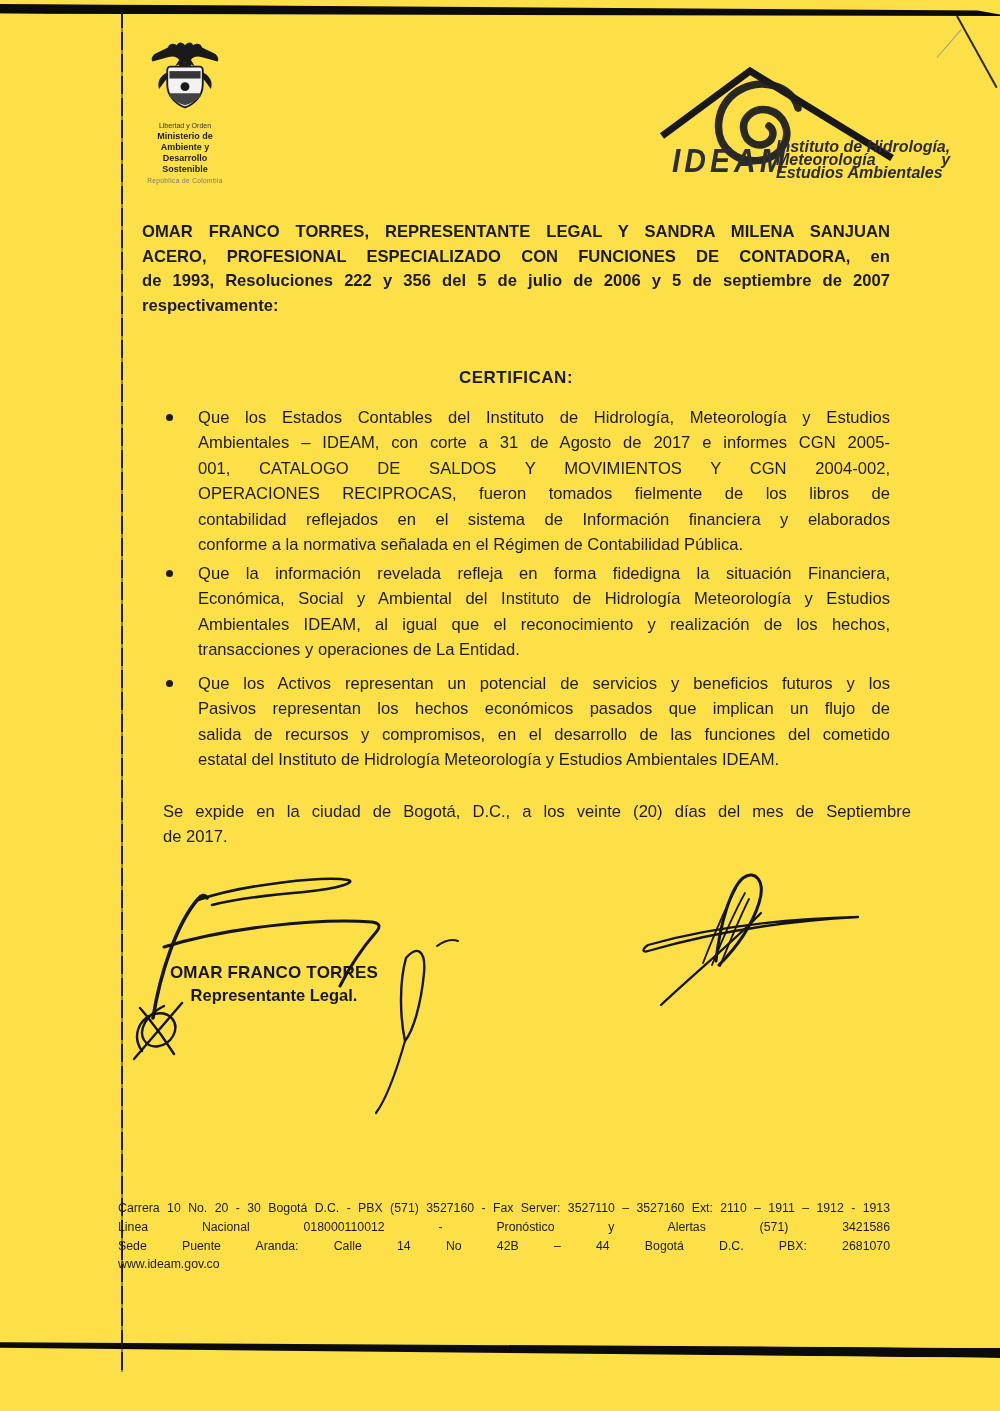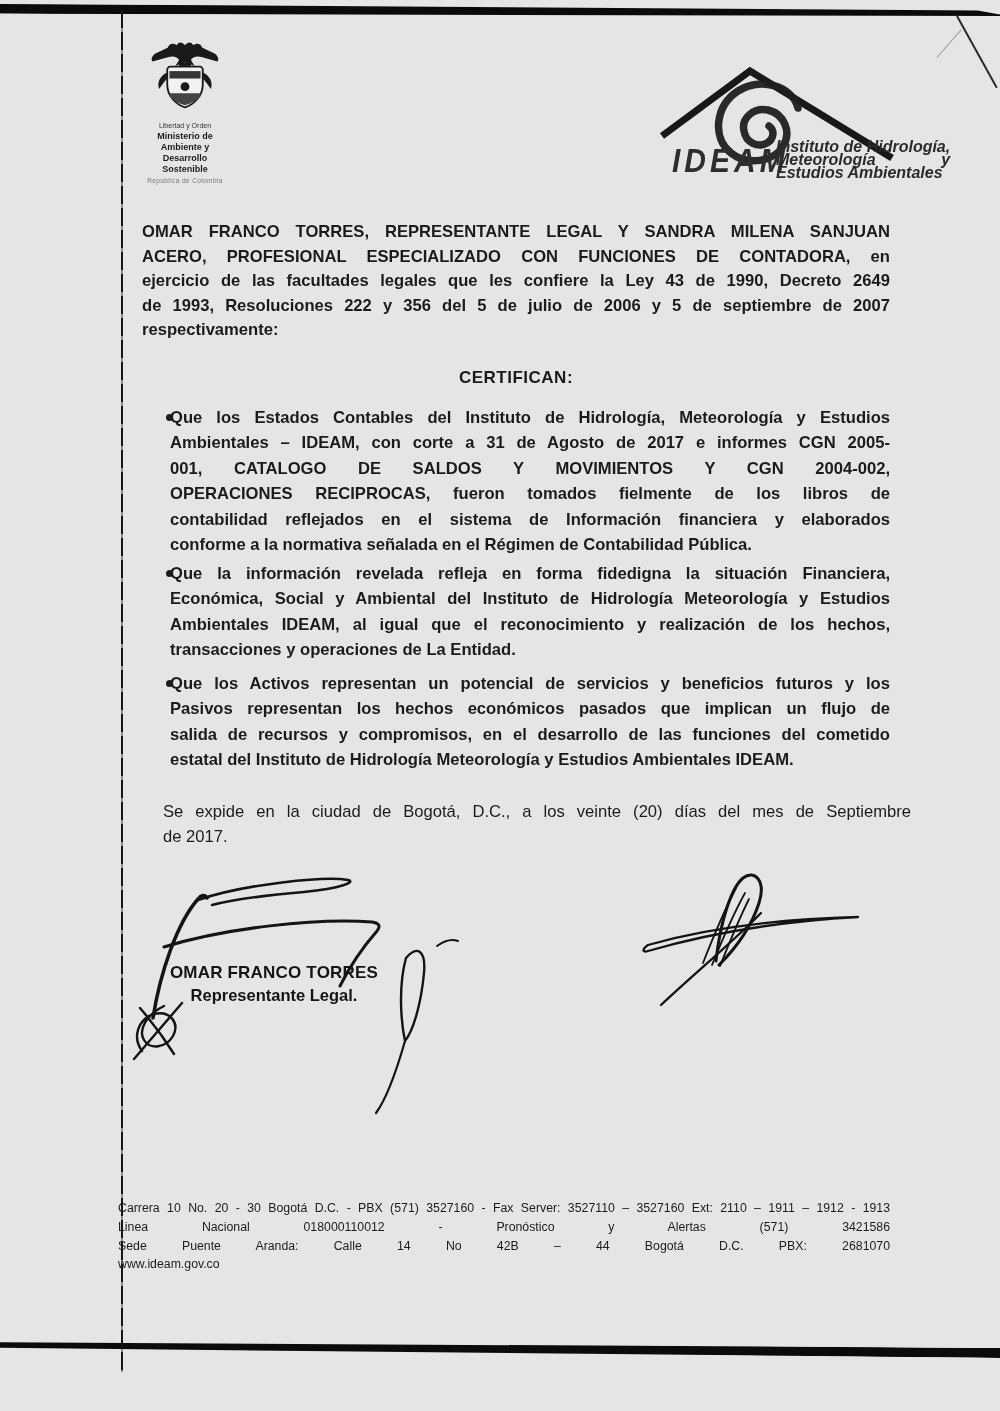--- a/index.html
+++ b/index.html
@@ -1,17 +1,17 @@
 <!DOCTYPE html>
 <html><head>
 <meta charset="utf-8">
 <style>
   html,body{margin:0;padding:0;background:#ffffff;}
   .page{
-    position:relative;width:1000px;height:1411px;background:#e5e5e5;
+    position:relative;width:1000px;height:1411px;background:#fde047;
     font-family:"Liberation Sans",sans-serif;color:#1b1b1b;overflow:hidden;
   }
   
   .scan-top-bar{position:absolute;left:-6px;top:5px;width:1014px;height:11px;background:#0b0b0b;
     transform:rotate(0.25deg);clip-path:polygon(0 10%,97% 30%,100% 80%,0 100%);}
   .scan-bottom-bar{position:absolute;left:-6px;top:1340px;width:1014px;height:10px;background:#0b0b0b;
     transform:rotate(0.45deg);transform-origin:left center;clip-path:polygon(0 22%,100% 0,100% 100%,0 78%);}
   .scan-left-line{position:absolute;left:121px;top:10px;width:2px;height:1362px;
     background:repeating-linear-gradient(to bottom,#161616 0 18px,rgba(22,22,22,.45) 18px 22px);}
   .corner-line{position:absolute;background:#2a2a2a;height:2px;transform-origin:left center;}
@@ -29,21 +29,21 @@
   .ideam-tagline{position:absolute;left:124px;top:82px;font-size:16px;font-weight:bold;color:#2b2b2b;line-height:13px;}
   
   .textblock{position:absolute;left:142px;width:748px;}
   .intro{top:220px;font-weight:bold;font-size:16.6px;line-height:24.6px;}
   .jline{text-align:justify;text-align-last:justify;white-space:normal;}
   .jline.last{text-align-last:left;}
   .certify{top:368px;text-align:center;font-weight:bold;font-size:17px;letter-spacing:.5px;}
   .bullet-item{position:absolute;left:142px;width:748px;font-size:16.6px;line-height:25.4px;}
   .b1{top:405px;} .b2{top:561px;} .b3{top:671px;}
   .b-dot{position:absolute;left:24px;top:9px;width:7px;height:7px;border-radius:50%;background:#1b1b1b;}
-  .b-lines{margin-left:28px;font-weight:bold;}
+  .b-lines{margin-left:56px;}
   .closing{top:799px;font-size:16.6px;line-height:25px;margin-left:21px;}
   
   .sig-block{position:absolute;text-align:center;font-weight:bold;color:#151515;}
   .sig-left{left:140px;top:963px;width:268px;}
   .sig-right{left:544px;top:966px;width:330px;}
   .sig-name{font-size:17px;letter-spacing:.2px;}
   .sig-title{font-size:16.5px;margin-top:3px;}
   .sig-svg{position:absolute;left:120px;top:855px;pointer-events:none;}
   
   .footer{position:absolute;left:118px;top:1199px;width:772px;text-align:center;
@@ -88,21 +88,20 @@
     <div class="ideam-tagline">
         <div class="jline">Instituto de Hidrología,</div>
         <div class="jline">Meteorología y</div>
         <div class="jline last">Estudios Ambientales</div>
       </div>
   </div>
 
   <div class="textblock intro">
       <div class="jline">OMAR FRANCO TORRES, REPRESENTANTE LEGAL  Y SANDRA MILENA SANJUAN</div>
       <div class="jline">ACERO, PROFESIONAL ESPECIALIZADO CON FUNCIONES DE CONTADORA, en</div>
-      <div class="jline">ejercicio de las facultades legales que les confiere la Ley 43 de 1990, Decreto 2649</div>
       <div class="jline">de 1993, Resoluciones 222 y 356 del 5 de julio de 2006 y 5 de septiembre de 2007</div>
       <div class="jline last">respectivamente:</div>
     </div>
 
   <div class="textblock certify">CERTIFICAN:</div>
 
   <div class="bullet-item b1">
     <span class="b-dot"></span>
     <div class="b-lines">
         <div class="jline">Que los Estados Contables del Instituto de Hidrología, Meteorología y Estudios</div>

